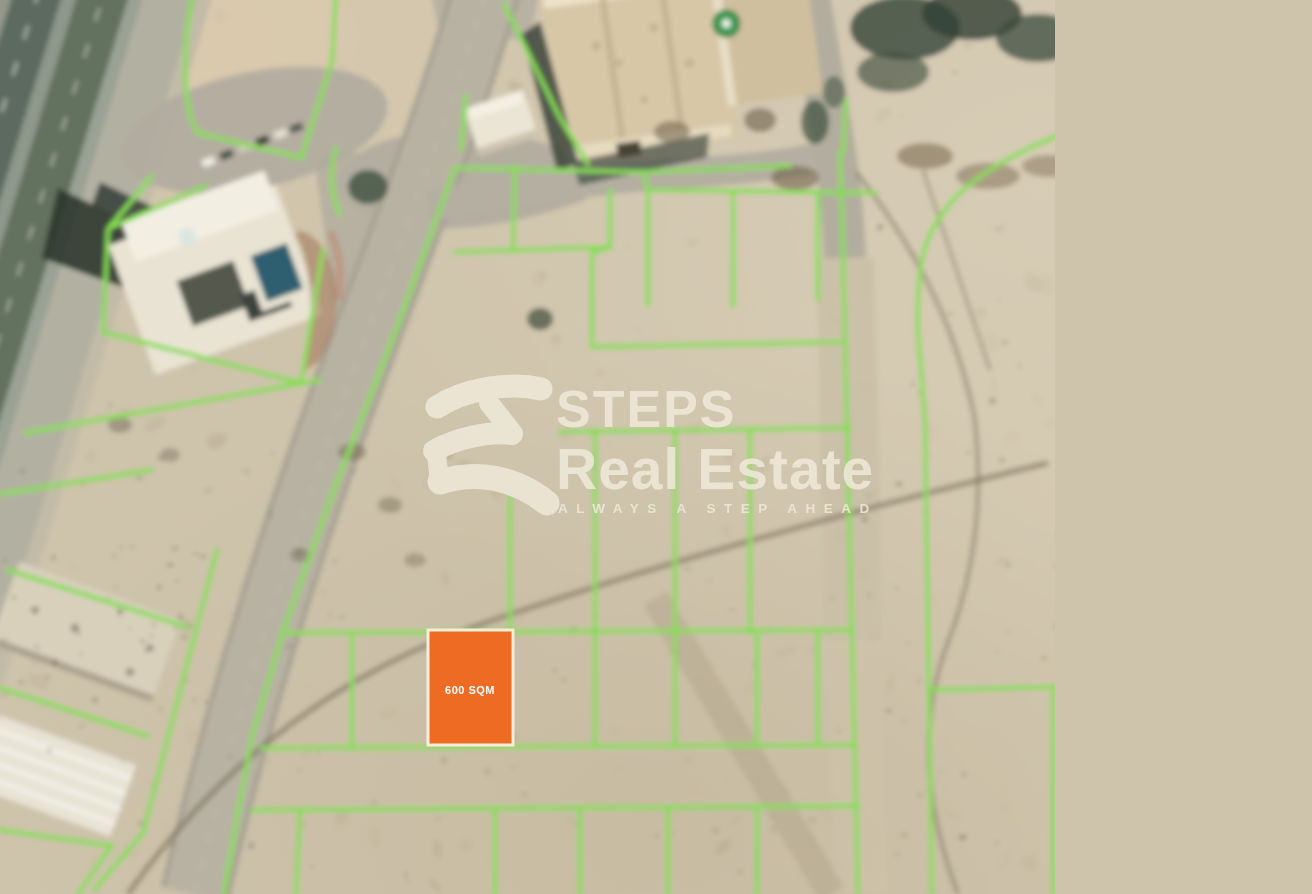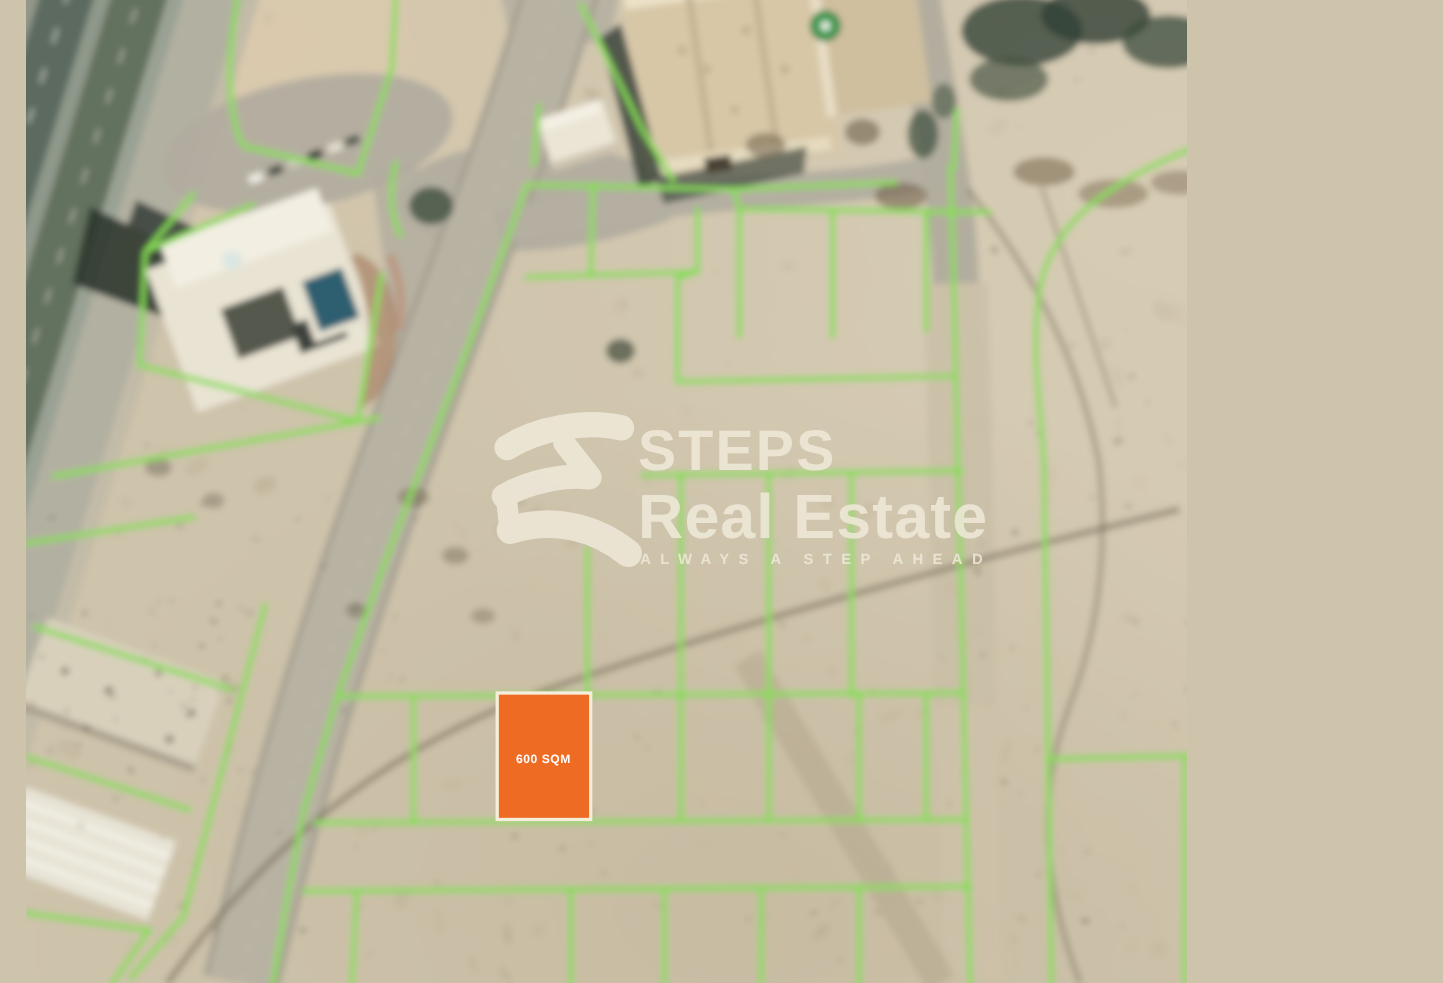--- a/index.html
+++ b/index.html
@@ -1,17 +1,17 @@
 <!DOCTYPE html>
 <html><head>
 <meta charset="utf-8">
 <style>
   html,body{margin:0;padding:0;background:#cec3ab;}
   .stage{position:relative;width:1055px;height:894px;overflow:hidden;
-         font-family:"Liberation Sans",sans-serif;margin-left:24px;}
+         font-family:"Liberation Sans",sans-serif;}
   .stage svg{position:absolute;left:0;top:0;display:block;}
   text{font-family:"Liberation Sans",sans-serif;}
 </style>
 </head>
 <body>
 
 <div class="stage">
 <svg width="1312" height="894" viewBox="0 0 1312 894" xmlns="http://www.w3.org/2000/svg">
   <defs>
     <filter id="imgBlur" x="-4%" y="-4%" width="108%" height="108%">

